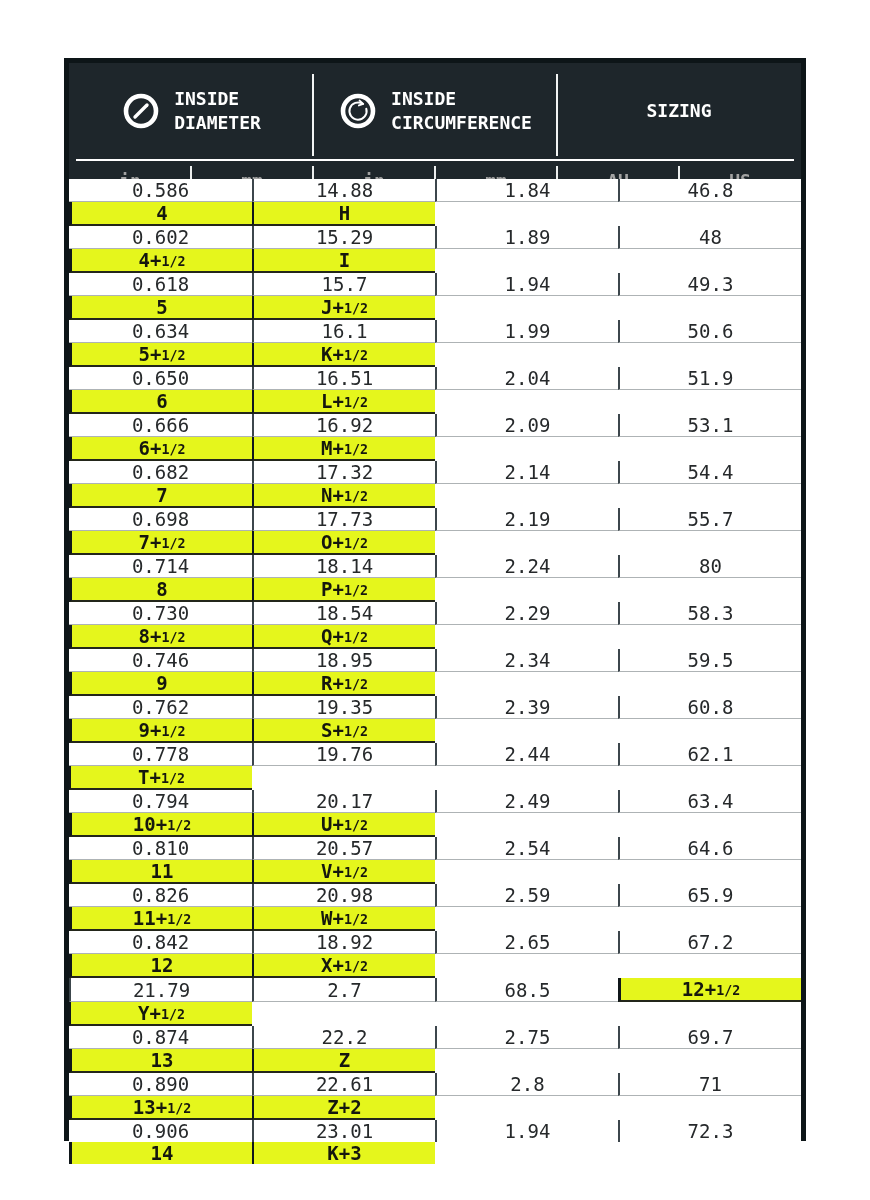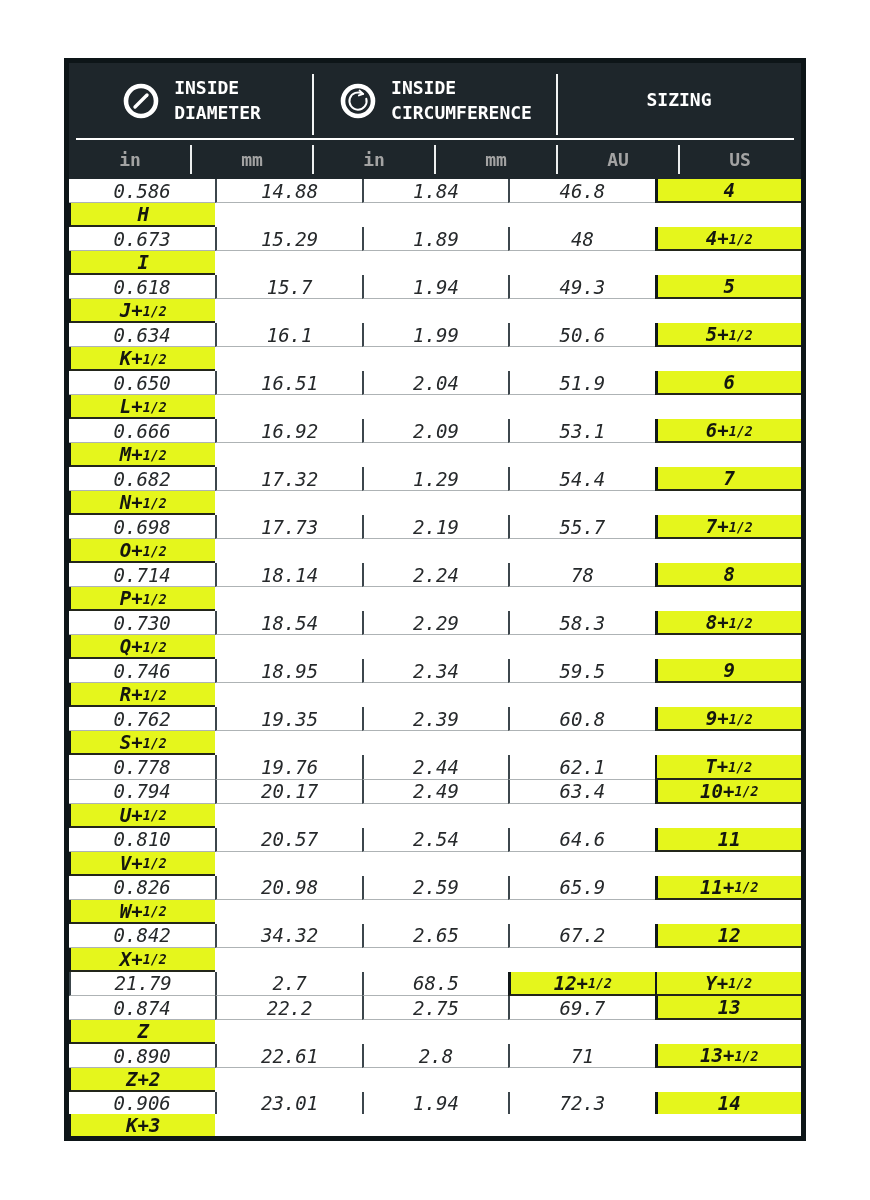--- a/index.html
+++ b/index.html
@@ -6,21 +6,21 @@
   body { width:870px; height:1200px; position:relative; font-family:"DejaVu Sans Mono", monospace; }
 
   .chart {
     position:absolute; left:64px; top:58px; width:742px; height:1083px;
     border:5px solid #0d1518; background:#ffffff; box-sizing:border-box;
   }
 
   
   .header { height:116px; background:#1e262b; position:relative; }
   .header-main {
-    height:75px; display:grid; grid-template-columns:1fr 1fr 1fr;
+    height:96px; display:grid; grid-template-columns:1fr 1fr 1fr;
     position:relative; align-items:center;
   }
   .group {
     display:flex; align-items:center; justify-content:center; gap:13px;
     color:#ffffff; font-weight:bold; font-size:18px; line-height:1.35;
   }
   .group-label { white-space:pre-line; }
   .icon { width:40px; height:40px; display:block; flex:0 0 auto; }
   .vsep { position:absolute; top:11px; bottom:3px; width:2px; background:#f2f4f4; }
   .vsep.v1 { left:calc(33.333% - 1px); }
@@ -32,21 +32,21 @@
     position:relative; display:flex; align-items:center; justify-content:center;
     color:#a3a3a3; font-weight:bold; font-size:18px;
   }
   .sub-vline { position:absolute; left:-1px; top:5px; bottom:5px; width:1.5px; background:#eceeee; }
 
   
   .tbody {
     position:absolute; top:116px; left:0; right:0; bottom:0;
     display:grid; grid-template-rows:repeat(21, 1fr);
   }
-  .trow { display:grid; grid-template-columns:repeat(5,1fr);font-style:italic; }
+  .trow { display:grid; grid-template-columns:repeat(4,1fr); }
   .cell {
     display:flex; align-items:center; justify-content:center;
     background:#ffffff; font-size:19px; color:#26292b;
     border-bottom:1.5px solid #aeb3b5;
   }
   .c1, .c2, .c3 { border-left:2px solid #3c464c; }
   .hl {
     background:#e5f61c; font-weight:bold; color:#15170e;
     border-bottom:2px solid #23261a;
   }
@@ -122,21 +122,21 @@
   <div class="tbody" id="tbody">
       <div class="trow">
         <div class="cell c0">0.586</div>
         <div class="cell c1">14.88</div>
         <div class="cell c2">1.84</div>
         <div class="cell c3">46.8</div>
         <div class="cell c4 hl">4</div>
         <div class="cell c5 hl">H</div>
       </div>
       <div class="trow">
-        <div class="cell c0">0.673</div>
+        <div class="cell c0">0.602</div>
         <div class="cell c1">15.29</div>
         <div class="cell c2">1.89</div>
         <div class="cell c3">48</div>
         <div class="cell c4 hl">
           <span>4+</span>
           <span class="frac">1/2</span>
         </div>
         <div class="cell c5 hl">I</div>
       </div>
       <div class="trow">
@@ -185,21 +185,21 @@
           <span class="frac">1/2</span>
         </div>
         <div class="cell c5 hl">
           <span>M+</span>
           <span class="frac">1/2</span>
         </div>
       </div>
       <div class="trow">
         <div class="cell c0">0.682</div>
         <div class="cell c1">17.32</div>
-        <div class="cell c2">1.29</div>
+        <div class="cell c2">2.14</div>
         <div class="cell c3">54.4</div>
         <div class="cell c4 hl">7</div>
         <div class="cell c5 hl">
           <span>N+</span>
           <span class="frac">1/2</span>
         </div>
       </div>
       <div class="trow">
         <div class="cell c0">0.698</div>
         <div class="cell c1">17.73</div>
@@ -211,21 +211,21 @@
         </div>
         <div class="cell c5 hl">
           <span>O+</span>
           <span class="frac">1/2</span>
         </div>
       </div>
       <div class="trow">
         <div class="cell c0">0.714</div>
         <div class="cell c1">18.14</div>
         <div class="cell c2">2.24</div>
-        <div class="cell c3">78</div>
+        <div class="cell c3">80</div>
         <div class="cell c4 hl">8</div>
         <div class="cell c5 hl">
           <span>P+</span>
           <span class="frac">1/2</span>
         </div>
       </div>
       <div class="trow">
         <div class="cell c0">0.730</div>
         <div class="cell c1">18.54</div>
         <div class="cell c2">2.29</div>
@@ -308,21 +308,21 @@
           <span>11+</span>
           <span class="frac">1/2</span>
         </div>
         <div class="cell c5 hl">
           <span>W+</span>
           <span class="frac">1/2</span>
         </div>
       </div>
       <div class="trow">
         <div class="cell c0">0.842</div>
-        <div class="cell c1">34.32</div>
+        <div class="cell c1">18.92</div>
         <div class="cell c2">2.65</div>
         <div class="cell c3">67.2</div>
         <div class="cell c4 hl">12</div>
         <div class="cell c5 hl">
           <span>X+</span>
           <span class="frac">1/2</span>
         </div>
       </div>
       <div class="trow">
         <div class="cell c1">21.79</div>

